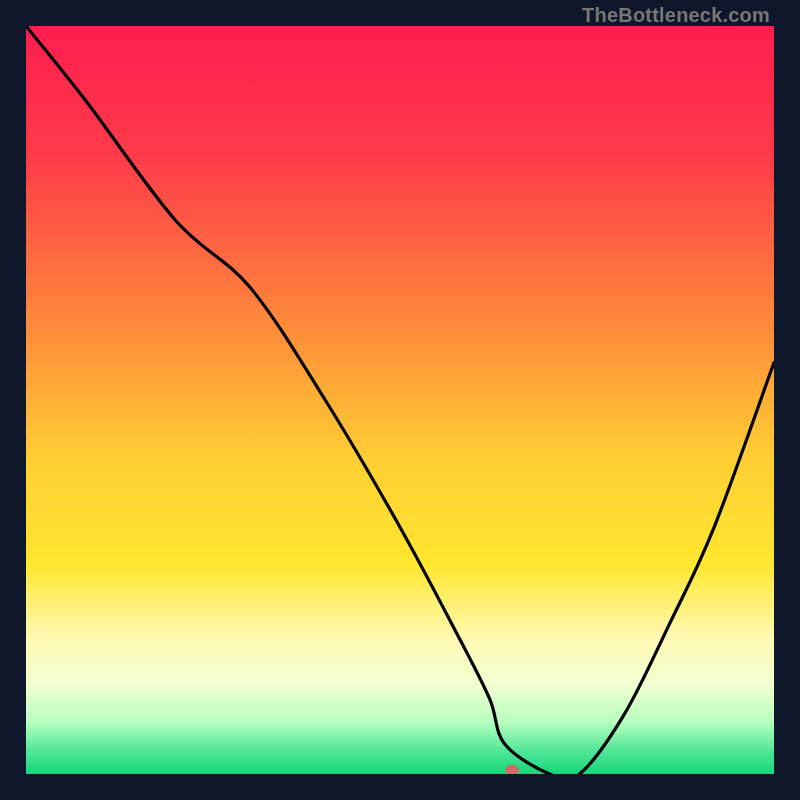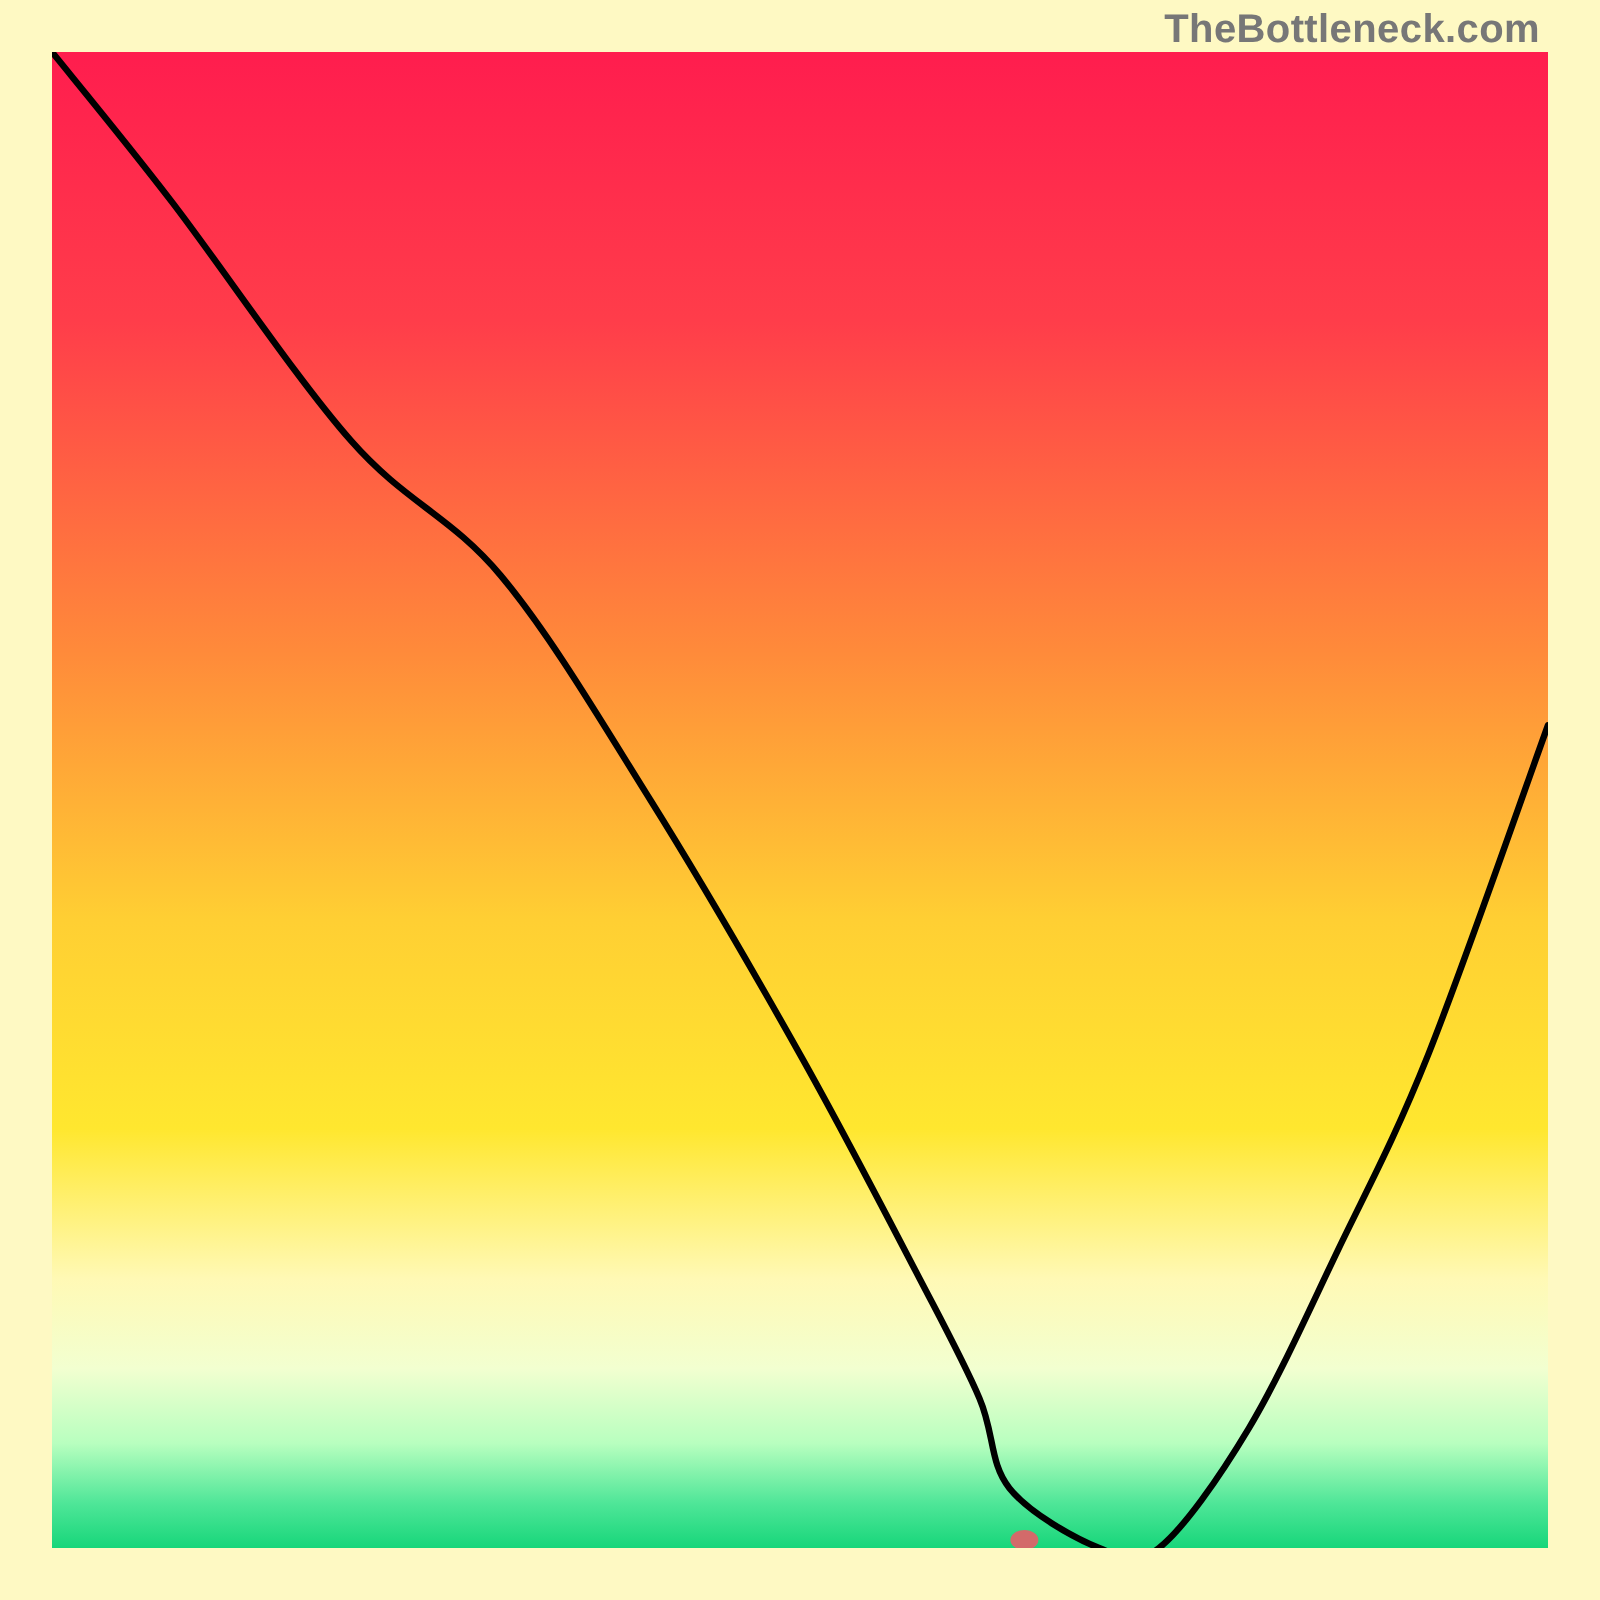--- a/index.html
+++ b/index.html
@@ -8,21 +8,21 @@
     width: 800px;
     height: 800px;
     background: #000;
     font-family: Arial, Helvetica, sans-serif;
     overflow: hidden;
   }
   .frame {
     position: relative;
     width: 800px;
     height: 800px;
-    background: #fef9c3;
+    background: #0f172a;
   }
   .plot-area {
     position: absolute;
     left: 26px;
     top: 26px;
     width: 748px;
     height: 748px;
     overflow: hidden;
   }
   .attribution {

